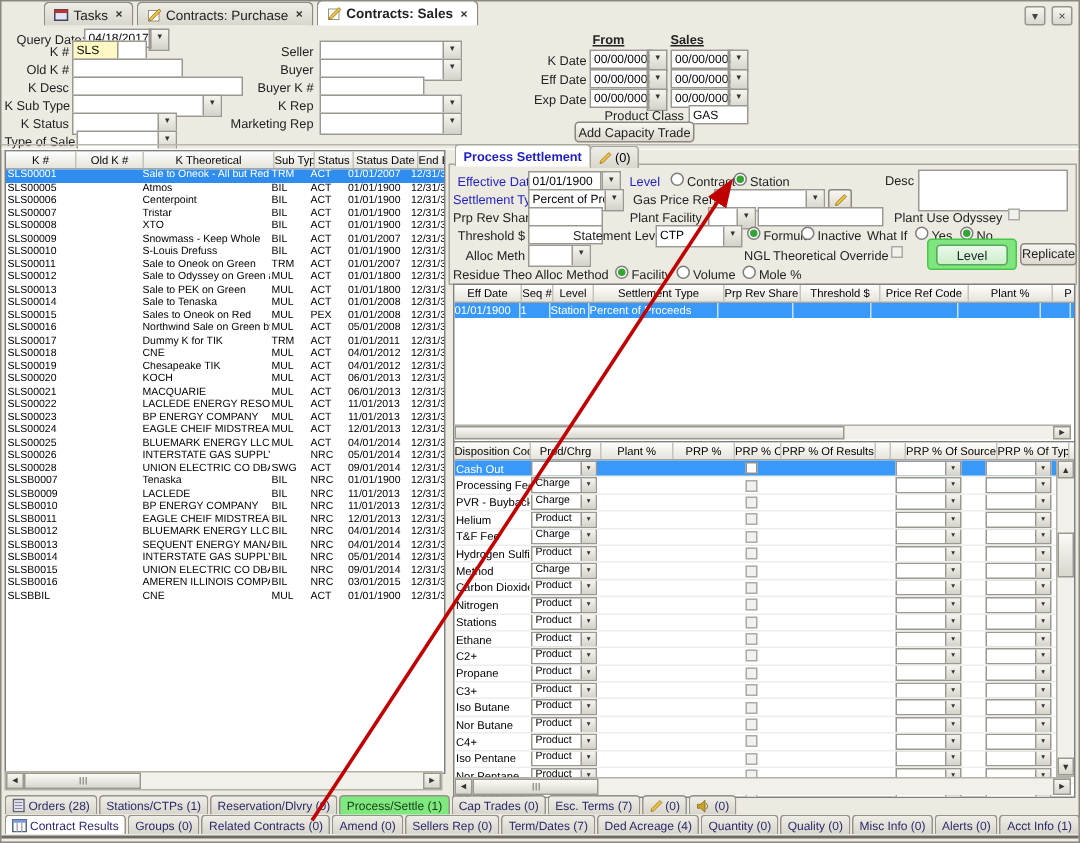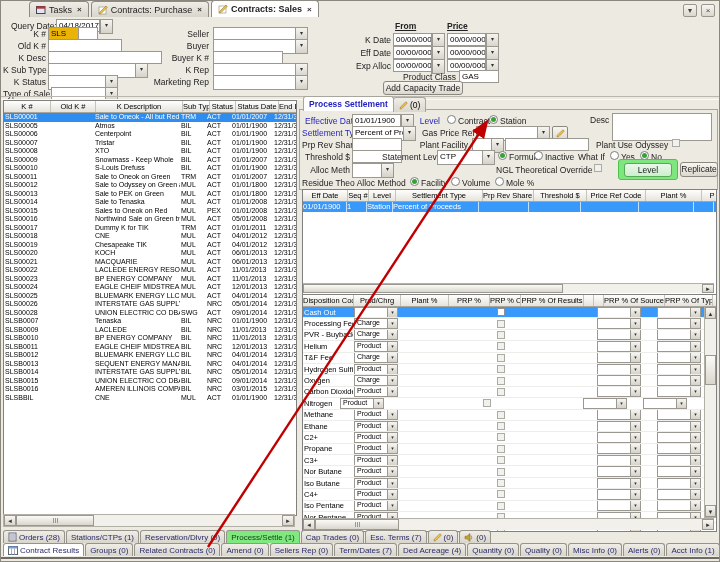--- a/index.html
+++ b/index.html
@@ -14,21 +14,21 @@
   .tx{font-size:8px;font-weight:bold;color:#333;margin-left:2px;}
   .tico svg{display:block;}
   .winctl{position:absolute;right:4px;top:3px;display:flex;gap:4px;z-index:6;}
   .wbtn{width:12px;height:11px;font-size:8px;line-height:11px;text-align:center;color:#444;
         background:linear-gradient(#F7F5F0,#DAD7CE);border:1px solid #98958D;border-radius:2px;}
   
   .lbl{position:absolute;font-size:8.5px;color:#222;text-align:right;white-space:nowrap;}
   .blue{color:#1F1FBF;}
   .ti{position:absolute;height:11px;background:#fff;border:1px solid #9B9891;font-size:8px;line-height:11px;
       padding:0 2px;overflow:hidden;white-space:nowrap;}
-  .ti.green{background:#eab308;}
+  .ti.green{background:#fef9c3;}
   .combo{position:absolute;height:13px;display:flex;background:#fff;border:1px solid #9B9891;overflow:hidden;}
   .combo .cv{flex:1;font-size:8px;line-height:11px;padding:0 2px;overflow:hidden;white-space:nowrap;}
   .combo .da{width:11px;background:linear-gradient(#F6F4EF,#D5D2C9);border-left:1px solid #9B9891;
              font-size:6px;line-height:11px;text-align:center;color:#333;}
   .combo .da::after{content:"▾";}
   .uhead{position:absolute;font-size:8.5px;font-weight:bold;text-decoration:underline;color:#222;}
   .btn{position:absolute;font-size:8.5px;text-align:center;color:#222;background:linear-gradient(#F8F6F1,#DCD8CE);
        border:1px solid #8B887F;border-radius:3px;line-height:12px;}
   .divider{position:absolute;left:0;width:718px;height:2px;border-top:1px solid #B9B6AE;border-bottom:1px solid #FBFAF7;}
   
@@ -188,21 +188,21 @@
         <span class="da"></span>
       </span>
 
     <div class="lbl" style="left:140px;top:76px;width:68px;">Marketing Rep</div>
     <span class="combo" style="left:212px;top:74px;width:93px;">
         <span class="cv"></span>
         <span class="da"></span>
       </span>
 
     <div class="uhead" style="left:394px;top:20px;">From</div>
-    <div class="uhead" style="left:446px;top:20px;">Price</div>
+    <div class="uhead" style="left:446px;top:20px;">Sales</div>
 
     <div class="lbl" style="left:352px;top:34px;width:38px;">K Date</div>
     <div class="ti" style="left:392px;top:32px;width:36px;">00/00/0000</div>
     <span class="combo" style="left:430px;top:32px;width:12px;">
         <span class="da"></span>
       </span>
     <div class="ti" style="left:446px;top:32px;width:36px;">00/00/0000</div>
     <span class="combo" style="left:484px;top:32px;width:12px;">
         <span class="da"></span>
       </span>
@@ -210,21 +210,21 @@
     <div class="lbl" style="left:352px;top:47px;width:38px;">Eff Date</div>
     <div class="ti" style="left:392px;top:45px;width:36px;">00/00/0000</div>
     <span class="combo" style="left:430px;top:45px;width:12px;">
         <span class="da"></span>
       </span>
     <div class="ti" style="left:446px;top:45px;width:36px;">00/00/0000</div>
     <span class="combo" style="left:484px;top:45px;width:12px;">
         <span class="da"></span>
       </span>
 
-    <div class="lbl" style="left:352px;top:60px;width:38px;">Exp Alloc</div>
+    <div class="lbl" style="left:352px;top:60px;width:38px;">Exp Date</div>
     <div class="ti" style="left:392px;top:58px;width:36px;">00/00/0000</div>
     <span class="combo" style="left:430px;top:58px;width:12px;">
         <span class="da"></span>
       </span>
     <div class="ti" style="left:446px;top:58px;width:36px;">00/00/0000</div>
     <span class="combo" style="left:484px;top:58px;width:12px;">
         <span class="da"></span>
       </span>
 
     <div class="lbl" style="left:400px;top:71px;width:55px;">Product Class</div>
@@ -232,21 +232,21 @@
 
     <div class="btn" style="left:382px;top:80px;width:78px;height:12px;">Add Capacity Trade</div>
   </div>
 
   <div class="divider" style="top:95px;"></div>
 
   <div class="grid" style="left:2px;top:99px;width:292px;height:414px;">
     <div class="ghdr">
         <span class="gc" style="width: 46px;">K #</span>
         <span class="gc" style="width: 44px;">Old K #</span>
-        <span class="gc" style="width: 86px;">K Description</span>
+        <span class="gc" style="width: 86px;">K Theoretical</span>
         <span class="gc" style="width: 26px;">Sub Type</span>
         <span class="gc" style="width: 25px;">Status</span>
         <span class="gc" style="width: 42px;">Status Date</span>
         <span class="gc" style="width: 34px;">End Eff Dt</span>
       </div>
     <div class="gbody">
         <div class="grow sel">
           <span class="gc" style="width: 46px;">SLS00001</span>
           <span class="gc" style="width: 44px;"></span>
           <span class="gc" style="width: 86px;">Sale to Oneok - All but Red St</span>
@@ -868,21 +868,21 @@
             </span>
           </span>
           <span class="dc" style="width: 47px;">
             <span class="combo sm">
               <span class="cv"></span>
               <span class="da"></span>
             </span>
           </span>
         </div>
         <div class="drow">
-          <span class="dc" style="width: 50px;">Oxygen</span>
+          <span class="dc" style="width: 50px;">Method</span>
           <span class="dc" style="width: 46px;">
             <span class="combo sm">
               <span class="cv">Charge</span>
               <span class="da"></span>
             </span>
           </span>
           <span class="dc" style="width: 47px;"></span>
           <span class="dc" style="width: 40px;"></span>
           <span class="dc" style="width: 30px; justify-content: center;">
             <span class="cb dis"></span>
@@ -926,21 +926,21 @@
             </span>
           </span>
           <span class="dc" style="width: 47px;">
             <span class="combo sm">
               <span class="cv"></span>
               <span class="da"></span>
             </span>
           </span>
         </div>
         <div class="drow">
-          <span class="dc" style="width: 36px;">Nitrogen</span>
+          <span class="dc" style="width: 50px;">Nitrogen</span>
           <span class="dc" style="width: 46px;">
             <span class="combo sm">
               <span class="cv">Product</span>
               <span class="da"></span>
             </span>
           </span>
           <span class="dc" style="width: 47px;"></span>
           <span class="dc" style="width: 40px;"></span>
           <span class="dc" style="width: 30px; justify-content: center;">
             <span class="cb dis"></span>
@@ -955,21 +955,21 @@
             </span>
           </span>
           <span class="dc" style="width: 47px;">
             <span class="combo sm">
               <span class="cv"></span>
               <span class="da"></span>
             </span>
           </span>
         </div>
         <div class="drow">
-          <span class="dc" style="width: 50px;">Methane</span>
+          <span class="dc" style="width: 50px;">Stations</span>
           <span class="dc" style="width: 46px;">
             <span class="combo sm">
               <span class="cv">Product</span>
               <span class="da"></span>
             </span>
           </span>
           <span class="dc" style="width: 47px;"></span>
           <span class="dc" style="width: 40px;"></span>
           <span class="dc" style="width: 30px; justify-content: center;">
             <span class="cb dis"></span>
@@ -1100,50 +1100,50 @@
             </span>
           </span>
           <span class="dc" style="width: 47px;">
             <span class="combo sm">
               <span class="cv"></span>
               <span class="da"></span>
             </span>
           </span>
         </div>
         <div class="drow">
+          <span class="dc" style="width: 50px;">Iso Butane</span>
+          <span class="dc" style="width: 46px;">
+            <span class="combo sm">
+              <span class="cv">Product</span>
+              <span class="da"></span>
+            </span>
+          </span>
+          <span class="dc" style="width: 47px;"></span>
+          <span class="dc" style="width: 40px;"></span>
+          <span class="dc" style="width: 30px; justify-content: center;">
+            <span class="cb dis"></span>
+          </span>
+          <span class="dc" style="width: 62px;"></span>
+          <span class="dc" style="width: 9px;"></span>
+          <span class="dc" style="width: 9px;"></span>
+          <span class="dc" style="width: 60px;">
+            <span class="combo sm">
+              <span class="cv"></span>
+              <span class="da"></span>
+            </span>
+          </span>
+          <span class="dc" style="width: 47px;">
+            <span class="combo sm">
+              <span class="cv"></span>
+              <span class="da"></span>
+            </span>
+          </span>
+        </div>
+        <div class="drow">
           <span class="dc" style="width: 50px;">Nor Butane</span>
-          <span class="dc" style="width: 46px;">
-            <span class="combo sm">
-              <span class="cv">Product</span>
-              <span class="da"></span>
-            </span>
-          </span>
-          <span class="dc" style="width: 47px;"></span>
-          <span class="dc" style="width: 40px;"></span>
-          <span class="dc" style="width: 30px; justify-content: center;">
-            <span class="cb dis"></span>
-          </span>
-          <span class="dc" style="width: 62px;"></span>
-          <span class="dc" style="width: 9px;"></span>
-          <span class="dc" style="width: 9px;"></span>
-          <span class="dc" style="width: 60px;">
-            <span class="combo sm">
-              <span class="cv"></span>
-              <span class="da"></span>
-            </span>
-          </span>
-          <span class="dc" style="width: 47px;">
-            <span class="combo sm">
-              <span class="cv"></span>
-              <span class="da"></span>
-            </span>
-          </span>
-        </div>
-        <div class="drow">
-          <span class="dc" style="width: 50px;">Iso Butane</span>
           <span class="dc" style="width: 46px;">
             <span class="combo sm">
               <span class="cv">Product</span>
               <span class="da"></span>
             </span>
           </span>
           <span class="dc" style="width: 47px;"></span>
           <span class="dc" style="width: 40px;"></span>
           <span class="dc" style="width: 30px; justify-content: center;">
             <span class="cb dis"></span>

